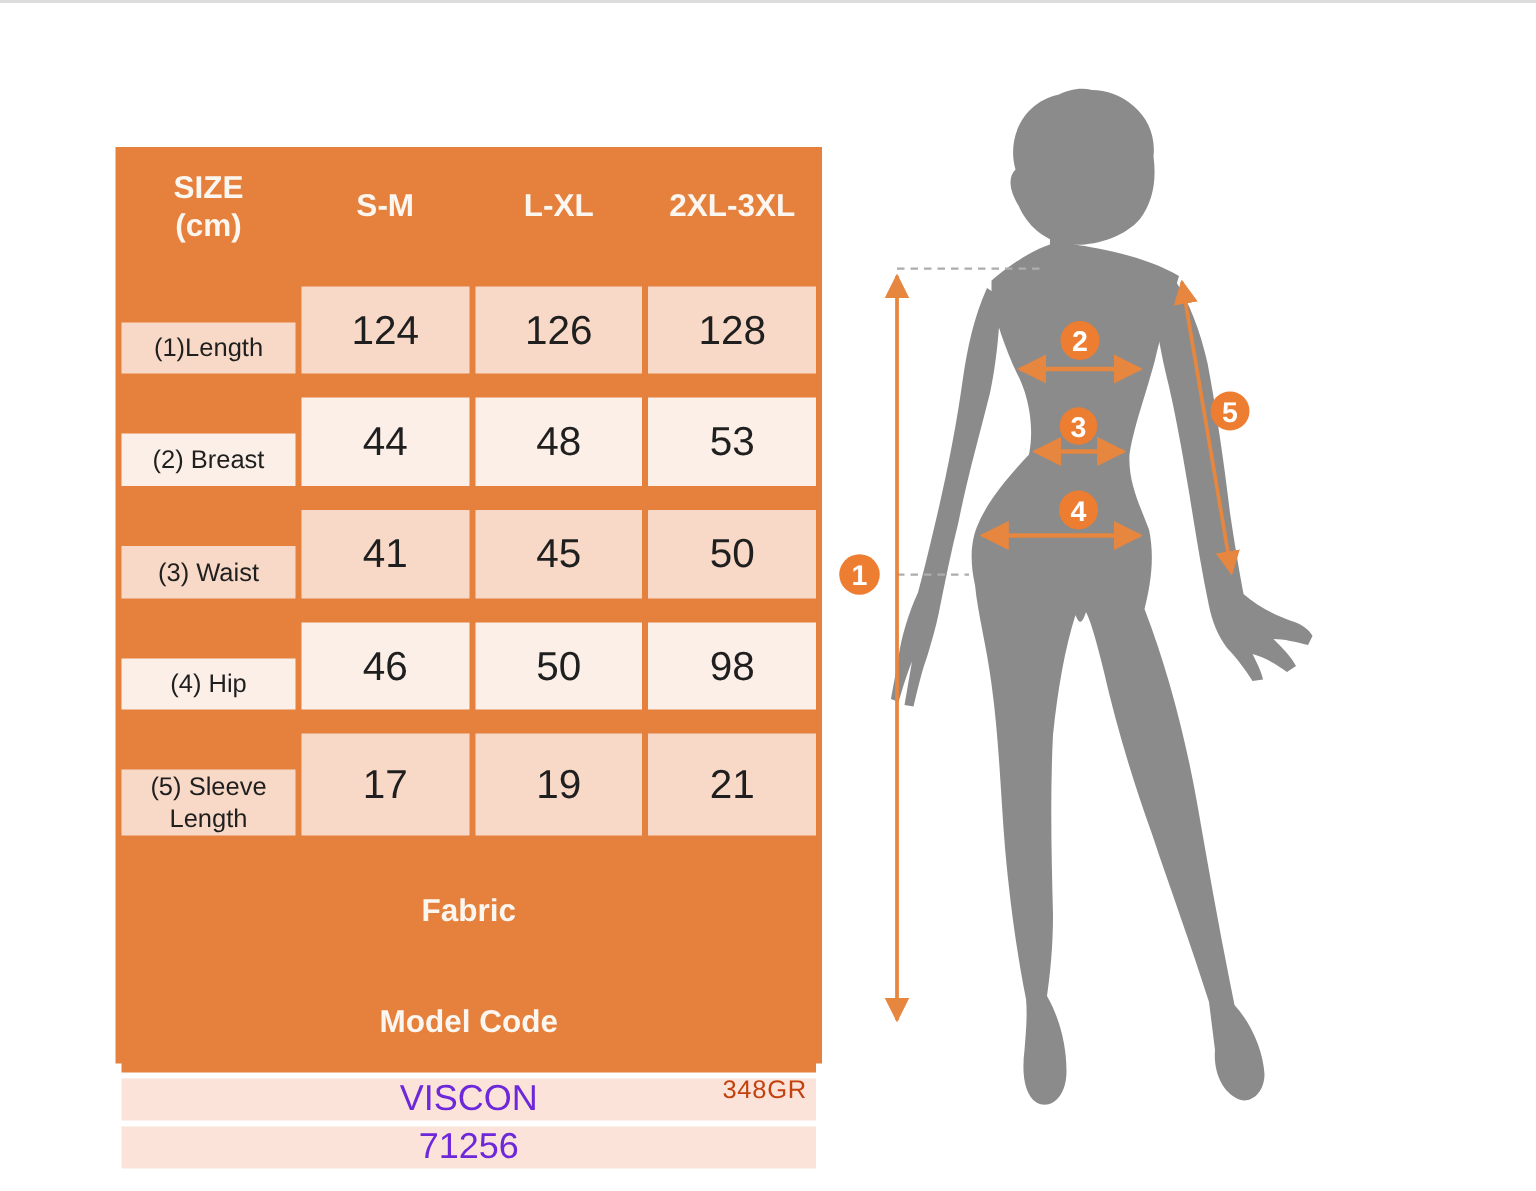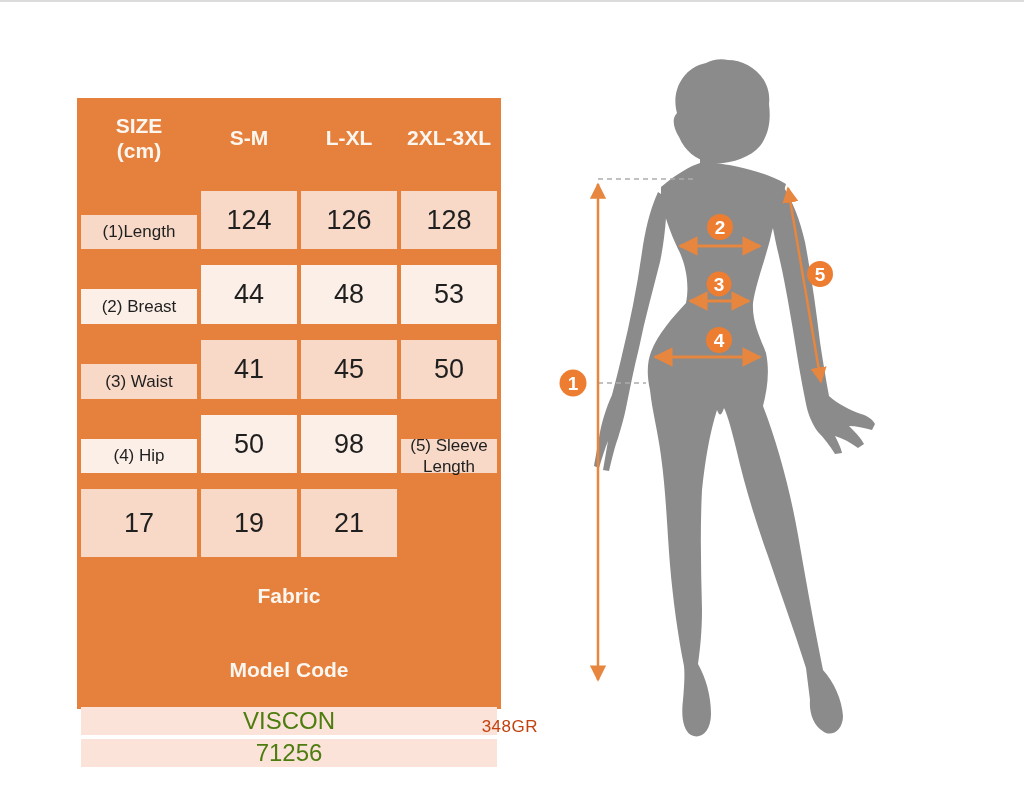--- a/index.html
+++ b/index.html
@@ -10,24 +10,24 @@
     font-family:"Liberation Sans", sans-serif;
     overflow:hidden;
   }
   .top-line {
     position:absolute; left:0; top:0; width:1024px; height:2px;
     background:#dcdcdc;
   }
 
   
   .size-table {
-    position:absolute; left:77px; top:98px; width:424px; height:611px;
+    position:absolute; left:77px; top:98px; width:471px; height:611px;
     background:#E5813C;
     padding:4px;
-    display:flex; flex-direction:column; gap:2px;
+    display:flex; flex-direction:column; gap:14px;
   }
   .grid-main {
     display:grid;
     grid-template-columns:116px 1fr 1fr 1fr;
     grid-template-rows:73px 70px 71px 71px 70px 80px;
     gap:4px;
   }
   .grid-info {
     display:grid;
     grid-template-columns:1fr;
@@ -43,21 +43,21 @@
     color:#FCF6F0;
     font-weight:bold;
     font-size:21px;
     line-height:1.15;
   }
   .cell.head .wrap { display:inline-block; max-width:62px; }
   .cell.label { font-size:17px; color:#1f1f1f; line-height:1.25; padding:0 6px;margin-top:36px; }
   .cell.value { font-size:27px; color:#1f1f1f;margin-top:12px; }
   .row-dark  { background:#F8D9C7; }
   .row-light { background:#FCEFE8; }
-  .info-value { background:#FBE3DA; font-size:24px; color:#4d7c0f; }
+  .info-value { background:#FBE3DA; font-size:24px; color:#6d28d9; }
 
   .footnote {
     position:absolute; top:717px; right:486px;
     font-size:17px; color:#c2410c; letter-spacing:0.5px;
   }
 
   
   .figure-svg { position:absolute; left:0; top:0; }
   .marker-num {
     font-family:"Liberation Sans", sans-serif;
@@ -90,20 +90,21 @@
     <div class="cell value row-light">44</div>
     <div class="cell value row-light">48</div>
     <div class="cell value row-light">53</div>
 
     <div class="cell label row-dark">(3) Waist</div>
     <div class="cell value row-dark">41</div>
     <div class="cell value row-dark">45</div>
     <div class="cell value row-dark">50</div>
 
     <div class="cell label row-light">(4) Hip</div>
+    <div class="cell value row-light">46</div>
     <div class="cell value row-light">50</div>
     <div class="cell value row-light">98</div>
 
     <div class="cell label row-dark">(5) Sleeve Length</div>
     <div class="cell value row-dark">17</div>
     <div class="cell value row-dark">19</div>
     <div class="cell value row-dark">21</div>
   </div>
 
   <div class="grid-info">

